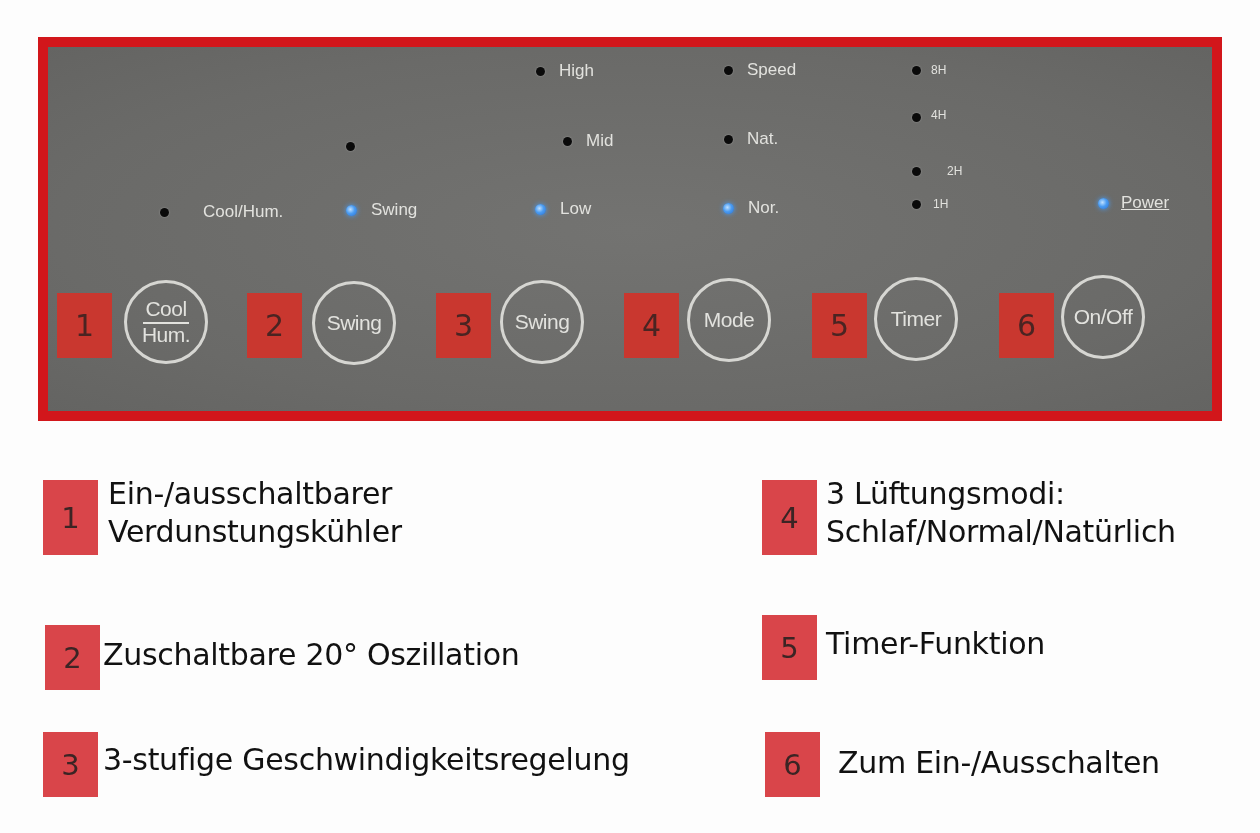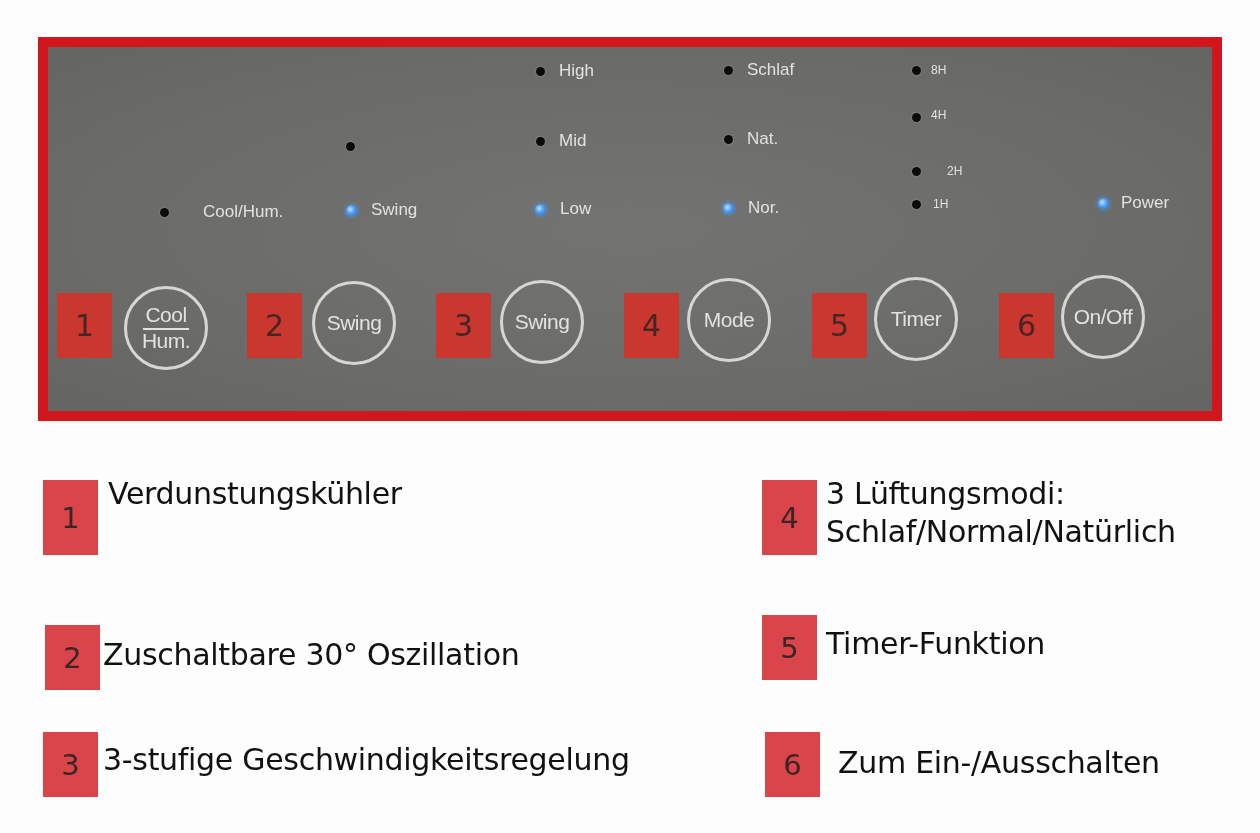--- a/index.html
+++ b/index.html
@@ -41,32 +41,32 @@
     <span class="dot lone" style="left:298px;top:95px;"></span>
     <div class="ind" style="left:298px;top:153px;">
       <span class="dot on"></span>
       <span>Swing</span>
     </div>
 
     <div class="ind" style="left:488px;top:14px;">
       <span class="dot"></span>
       <span>High</span>
     </div>
-    <div class="ind" style="left:488px;top:84px;">
+    <div class="ind" style="left:515px;top:84px;">
       <span class="dot"></span>
       <span>Mid</span>
     </div>
     <div class="ind" style="left:487px;top:152px;">
       <span class="dot on"></span>
       <span>Low</span>
     </div>
 
     <div class="ind" style="left:676px;top:13px;">
       <span class="dot"></span>
-      <span>Schlaf</span>
+      <span>Speed</span>
     </div>
     <div class="ind" style="left:676px;top:82px;">
       <span class="dot"></span>
       <span>Nat.</span>
     </div>
     <div class="ind" style="left:675px;top:151px;">
       <span class="dot on"></span>
       <span>Nor.</span>
     </div>
 
@@ -80,27 +80,27 @@
     </div>
     <div class="ind small" style="left:864px;top:117px;gap:16px;">
       <span class="dot" style="margin-right:10px"></span>
       <span>2H</span>
     </div>
     <div class="ind small" style="left:864px;top:150px;">
       <span class="dot" style="margin-right:12px"></span>
       <span>1H</span>
     </div>
 
-    <div class="ind" style="left:1050px;top:146px;">
+    <div class="ind" style="left:1050px;top:146px;text-decoration:underline;">
       <span class="dot on" style="margin-right:12px"></span>
       <span>Power</span>
     </div>
 
     <div class="badge" style="left:9px;top:246px;">1</div>
-    <div class="knob" style="left:76px;top:239px;">
+    <div class="knob" style="left:76px;top:233px;">
       <span class="frac-top">Cool</span>
       <span>Hum.</span>
     </div>
 
     <div class="badge" style="left:199px;top:246px;">2</div>
     <div class="knob" style="left:264px;top:234px;">
       <span>Swing</span>
     </div>
 
     <div class="badge" style="left:388px;top:246px;">3</div>
@@ -121,25 +121,26 @@
     <div class="badge" style="left:951px;top:246px;">6</div>
     <div class="knob" style="left:1013px;top:228px;">
       <span>On/Off</span>
     </div>
   </div>
 </div>
 
 <div>
   <div class="legend-badge" style="left:43px;top:480px;">1</div>
   <div class="legend-text" style="left:108px;top:475px;">
+    <div>Ein-/ausschaltbarer</div>
     <div>Verdunstungskühler</div>
   </div>
 
   <div class="legend-badge" style="left:45px;top:625px;height:65px;">2</div>
-  <div class="legend-text" style="left:103px;top:636px;">Zuschaltbare 30° Oszillation</div>
+  <div class="legend-text" style="left:103px;top:636px;">Zuschaltbare 20° Oszillation</div>
 
   <div class="legend-badge" style="left:43px;top:732px;height:65px;">3</div>
   <div class="legend-text" style="left:103px;top:741px;">3-stufige Geschwindigkeitsregelung</div>
 
   <div class="legend-badge" style="left:762px;top:480px;">4</div>
   <div class="legend-text" style="left:826px;top:475px;">
     <div>3 Lüftungsmodi:</div>
     <div>Schlaf/Normal/Natürlich</div>
   </div>
 

